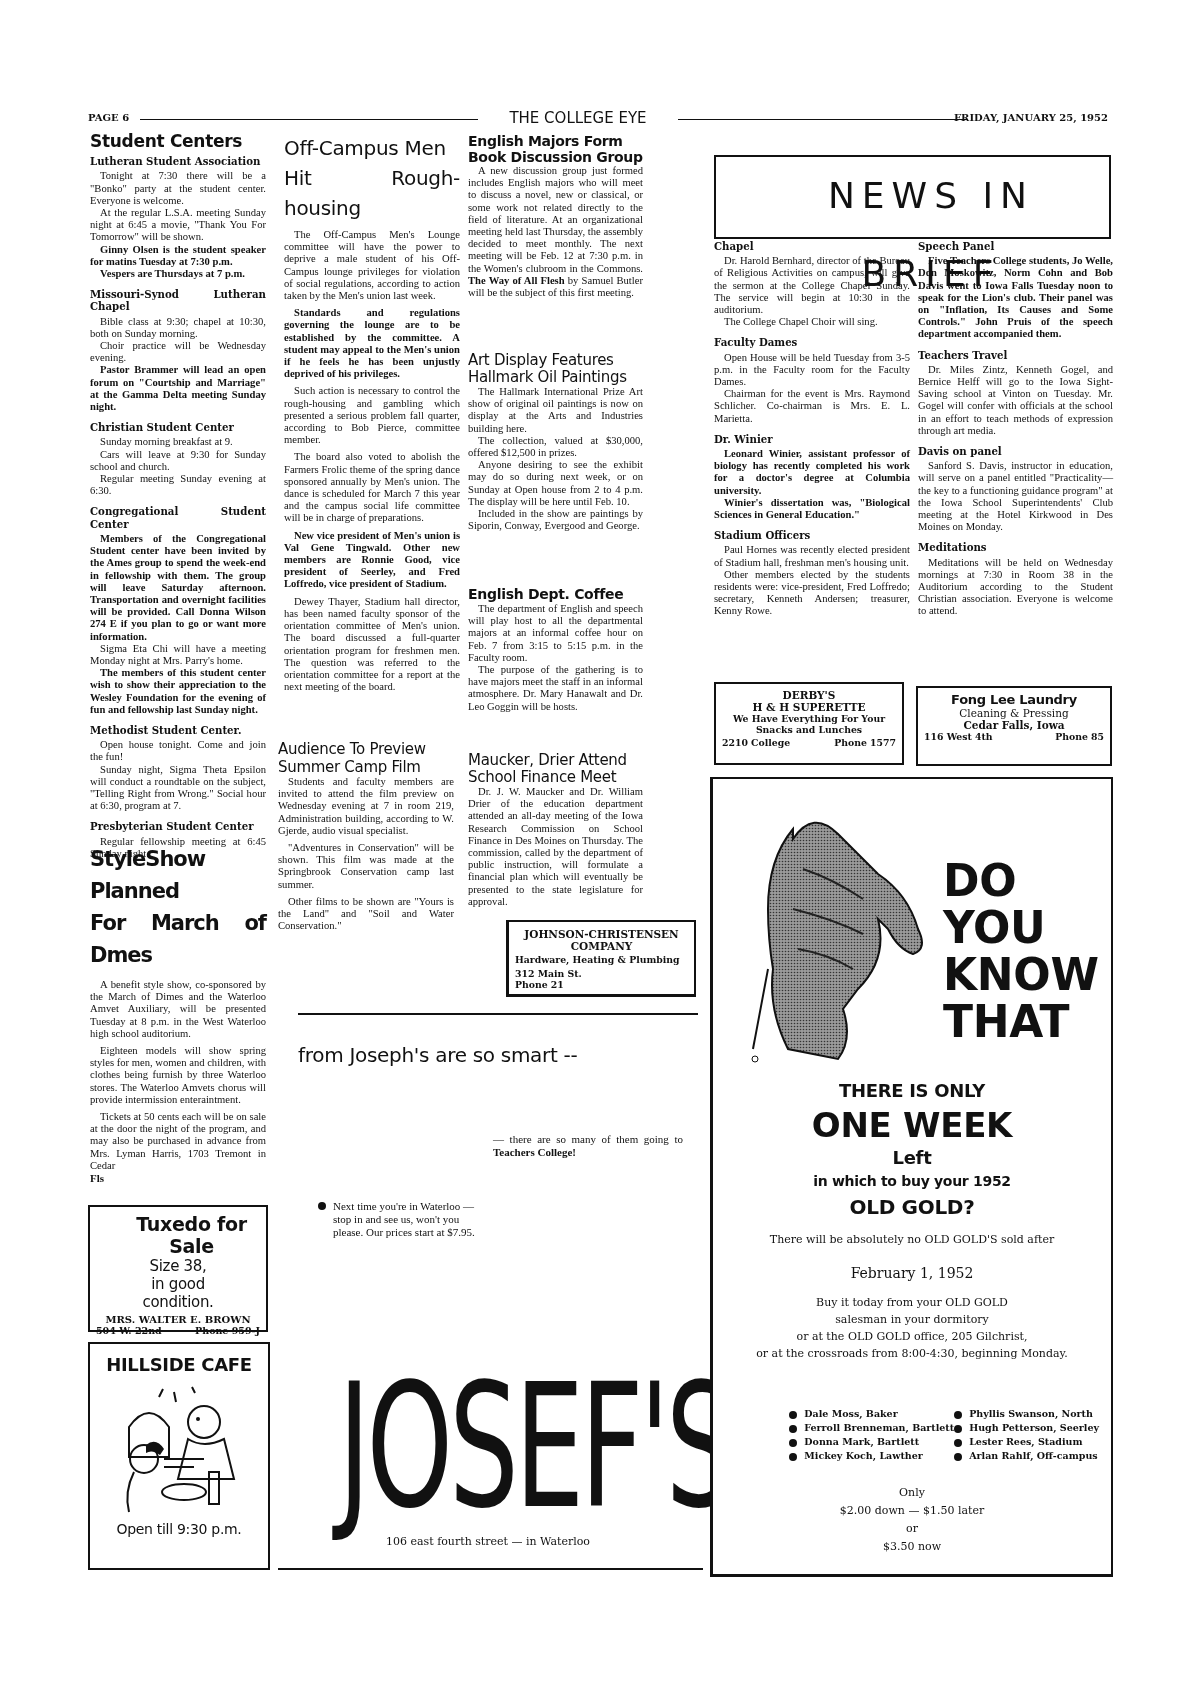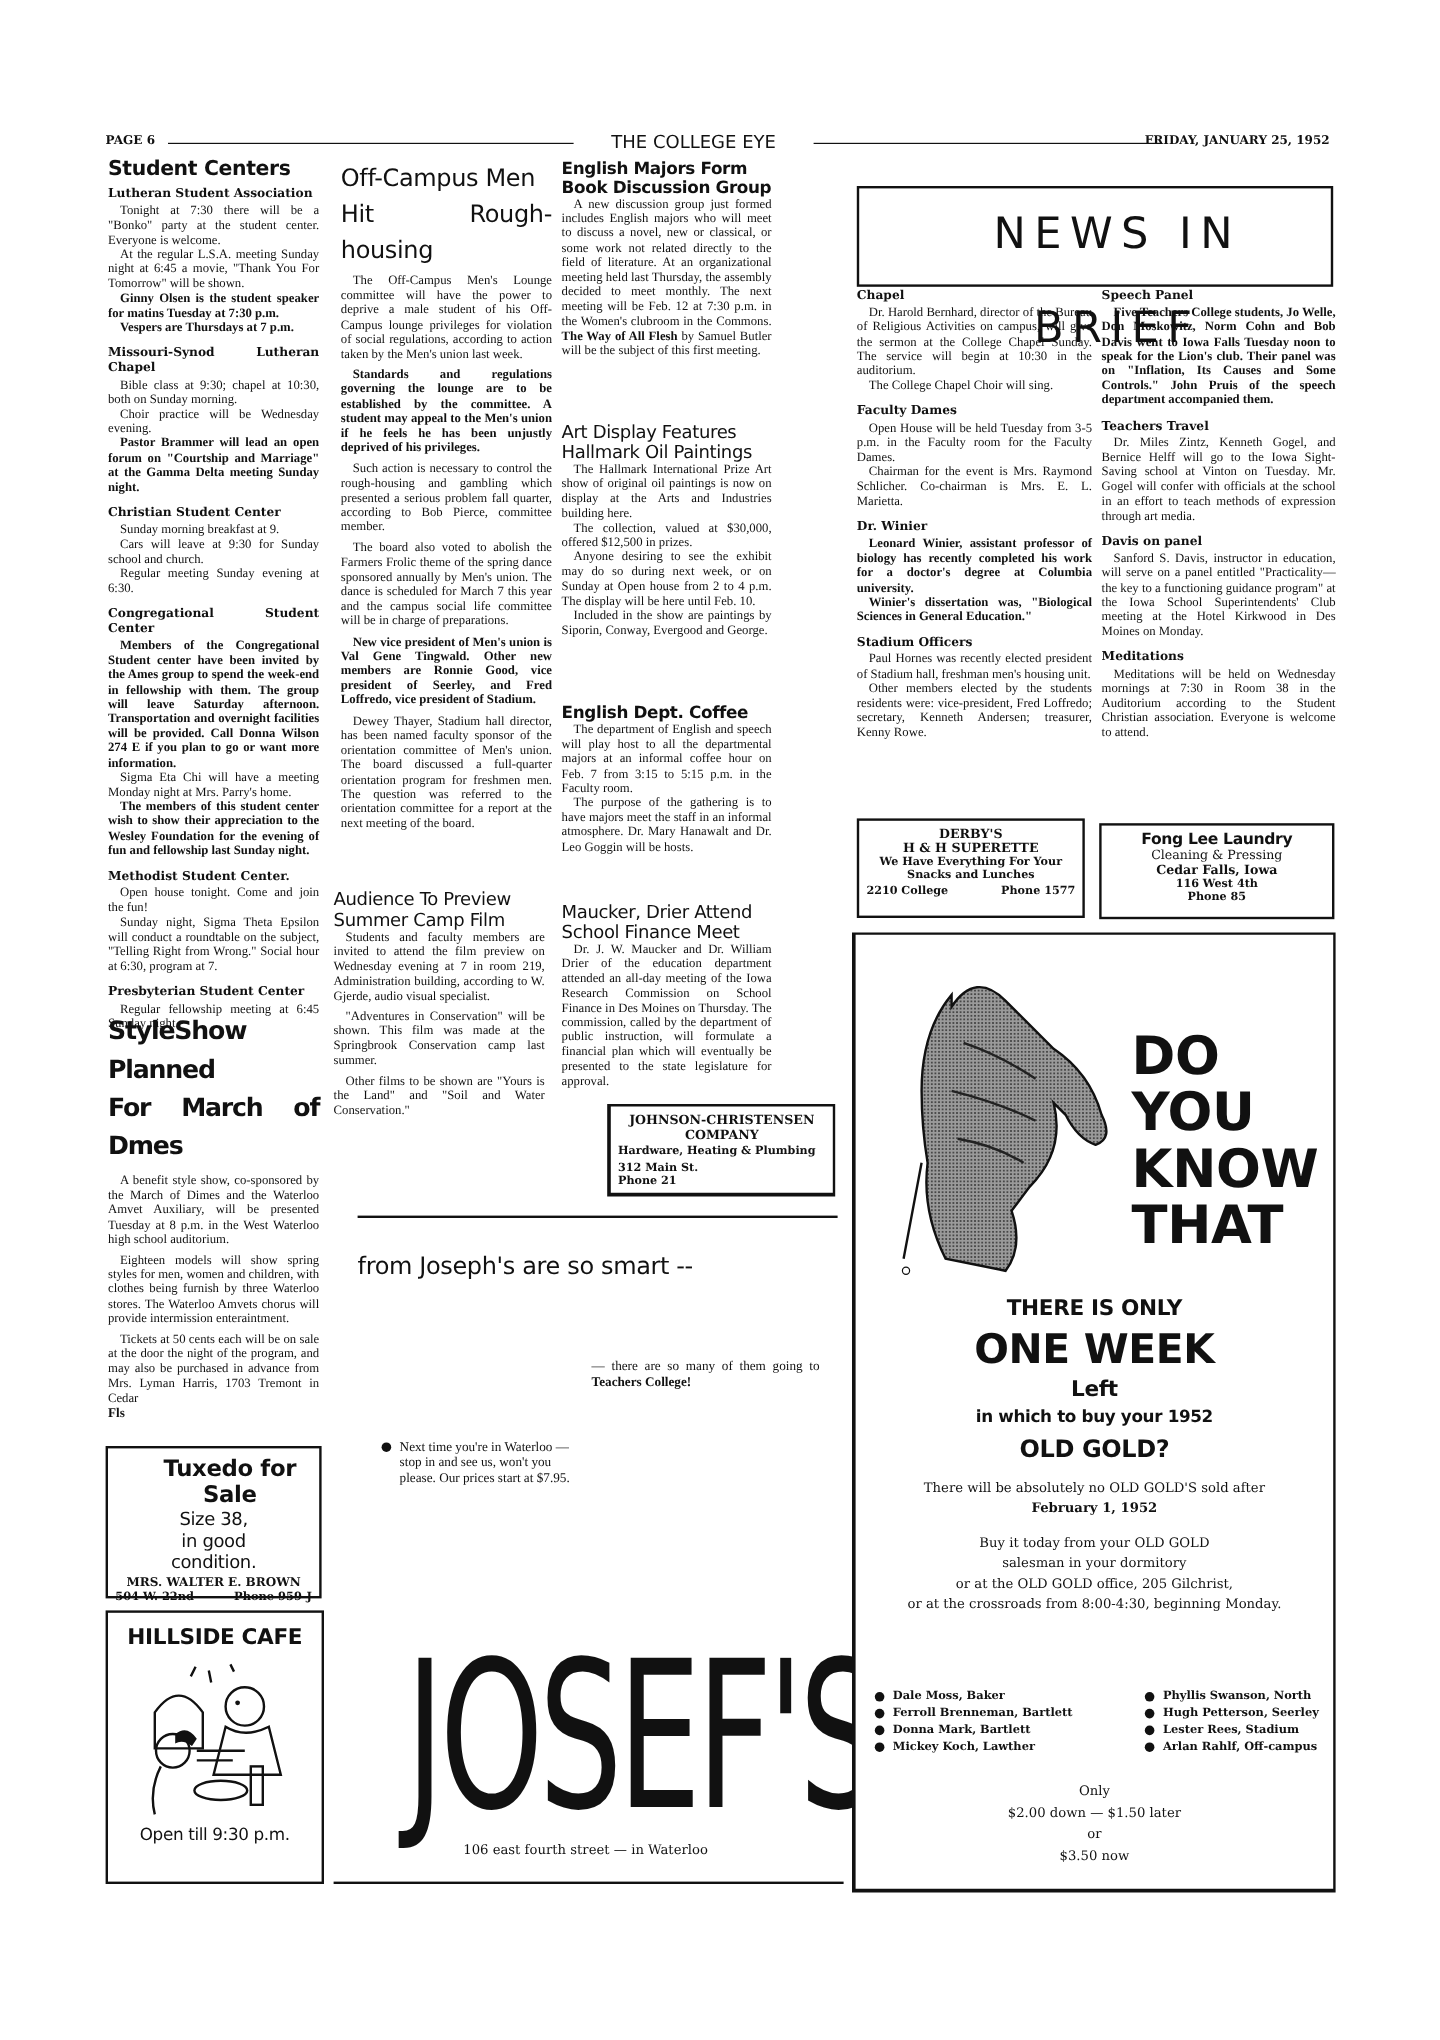--- a/index.html
+++ b/index.html
@@ -211,21 +211,21 @@
   <div class="slab" style="font-size:9.3px;display:flex;justify-content:space-between;margin-top:2px;">
     <span>2210 College</span>
     <span>Phone 1577</span>
   </div>
 </div>
 
 <div class="ad center" style="left:916px;top:686px;width:196px;height:80px;padding:4px 6px;">
   <div class="h-gothic" style="font-size:13px;">Fong Lee Laundry</div>
   <div class="slab" style="font-size:10.5px;font-weight:normal;">Cleaning &amp; Pressing</div>
   <div class="slab" style="font-size:10.5px;">Cedar Falls, Iowa</div>
-  <div class="slab" style="font-size:9.3px;display:flex;justify-content:space-between;flex-direction:column;">
+  <div class="slab" style="font-size:9.3px;display:flex;justify-content:space-between;">
     <span>116 West 4th</span>
     <span>Phone 85</span>
   </div>
 </div>
 
 <div class="ad" style="left:710px;top:777px;width:403px;height:800px;border-width:2px 2px 3px 3px;">
   <svg width="200" height="260" viewBox="0 0 200 260" style="position:absolute;left:20px;top:30px;">
     <defs>
       <pattern id="dots" width="3" height="3" patternUnits="userSpaceOnUse">
         <rect width="3" height="3" fill="#9a9a9a"></rect>
@@ -243,27 +243,27 @@
     <div>KNOW</div>
     <div>THAT</div>
   </div>
   <div class="center" style="position:absolute;left:0;top:300px;width:100%;">
     <div class="h-gothic" style="font-size:18px;line-height:24px;">THERE IS ONLY</div>
     <div class="h-gothic" style="font-size:34px;line-height:44px;">ONE WEEK</div>
     <div class="h-gothic" style="font-size:18px;line-height:22px;">Left</div>
     <div class="h-gothic" style="font-size:14px;line-height:24px;">in which to buy your 1952</div>
     <div class="h-gothic" style="font-size:20px;line-height:28px;">OLD GOLD?</div>
     <div class="slab" style="font-size:11px;font-weight:normal;margin-top:10px;line-height:17px;">There will be absolutely no OLD GOLD'S sold after</div>
-    <div class="slab" style="font-size:11px;font-weight:bold;line-height:17px;">February 1, 1952</div>
+    <div class="slab" style="font-size:14px;font-weight:normal;line-height:17px;margin-top:17px;">February 1, 1952</div>
     <div class="slab" style="font-size:11px;font-weight:normal;margin-top:12px;line-height:17px;">Buy it today from your OLD GOLD</div>
     <div class="slab" style="font-size:11px;font-weight:normal;line-height:17px;">salesman in your dormitory</div>
     <div class="slab" style="font-size:11px;font-weight:normal;line-height:17px;">or at the OLD GOLD office, 205 Gilchrist,</div>
     <div class="slab" style="font-size:11px;font-weight:normal;line-height:17px;">or at the crossroads from 8:00-4:30, beginning Monday.</div>
   </div>
-  <div style="position:absolute;left:16px;top:628px;width:370px;display:flex;justify-content:space-between;">
+  <div style="position:absolute;left:16px;top:628px;width:370px;display:flex;justify-content:flex-end;">
     <div id="salesmen-left">
         <div style="font-family: &quot;DejaVu Serif&quot;, serif; font-weight: bold; font-size: 9.5px; line-height: 14px;"><span class="dot"></span><span>Dale Moss, Baker</span></div>
         <div style="font-family: &quot;DejaVu Serif&quot;, serif; font-weight: bold; font-size: 9.5px; line-height: 14px;"><span class="dot"></span><span>Ferroll Brenneman, Bartlett</span></div>
         <div style="font-family: &quot;DejaVu Serif&quot;, serif; font-weight: bold; font-size: 9.5px; line-height: 14px;"><span class="dot"></span><span>Donna Mark, Bartlett</span></div>
         <div style="font-family: &quot;DejaVu Serif&quot;, serif; font-weight: bold; font-size: 9.5px; line-height: 14px;"><span class="dot"></span><span>Mickey Koch, Lawther</span></div>
       </div>
     <div id="salesmen-right">
         <div style="font-family: &quot;DejaVu Serif&quot;, serif; font-weight: bold; font-size: 9.5px; line-height: 14px;"><span class="dot"></span><span>Phyllis Swanson, North</span></div>
         <div style="font-family: &quot;DejaVu Serif&quot;, serif; font-weight: bold; font-size: 9.5px; line-height: 14px;"><span class="dot"></span><span>Hugh Petterson, Seerley</span></div>
         <div style="font-family: &quot;DejaVu Serif&quot;, serif; font-weight: bold; font-size: 9.5px; line-height: 14px;"><span class="dot"></span><span>Lester Rees, Stadium</span></div>

